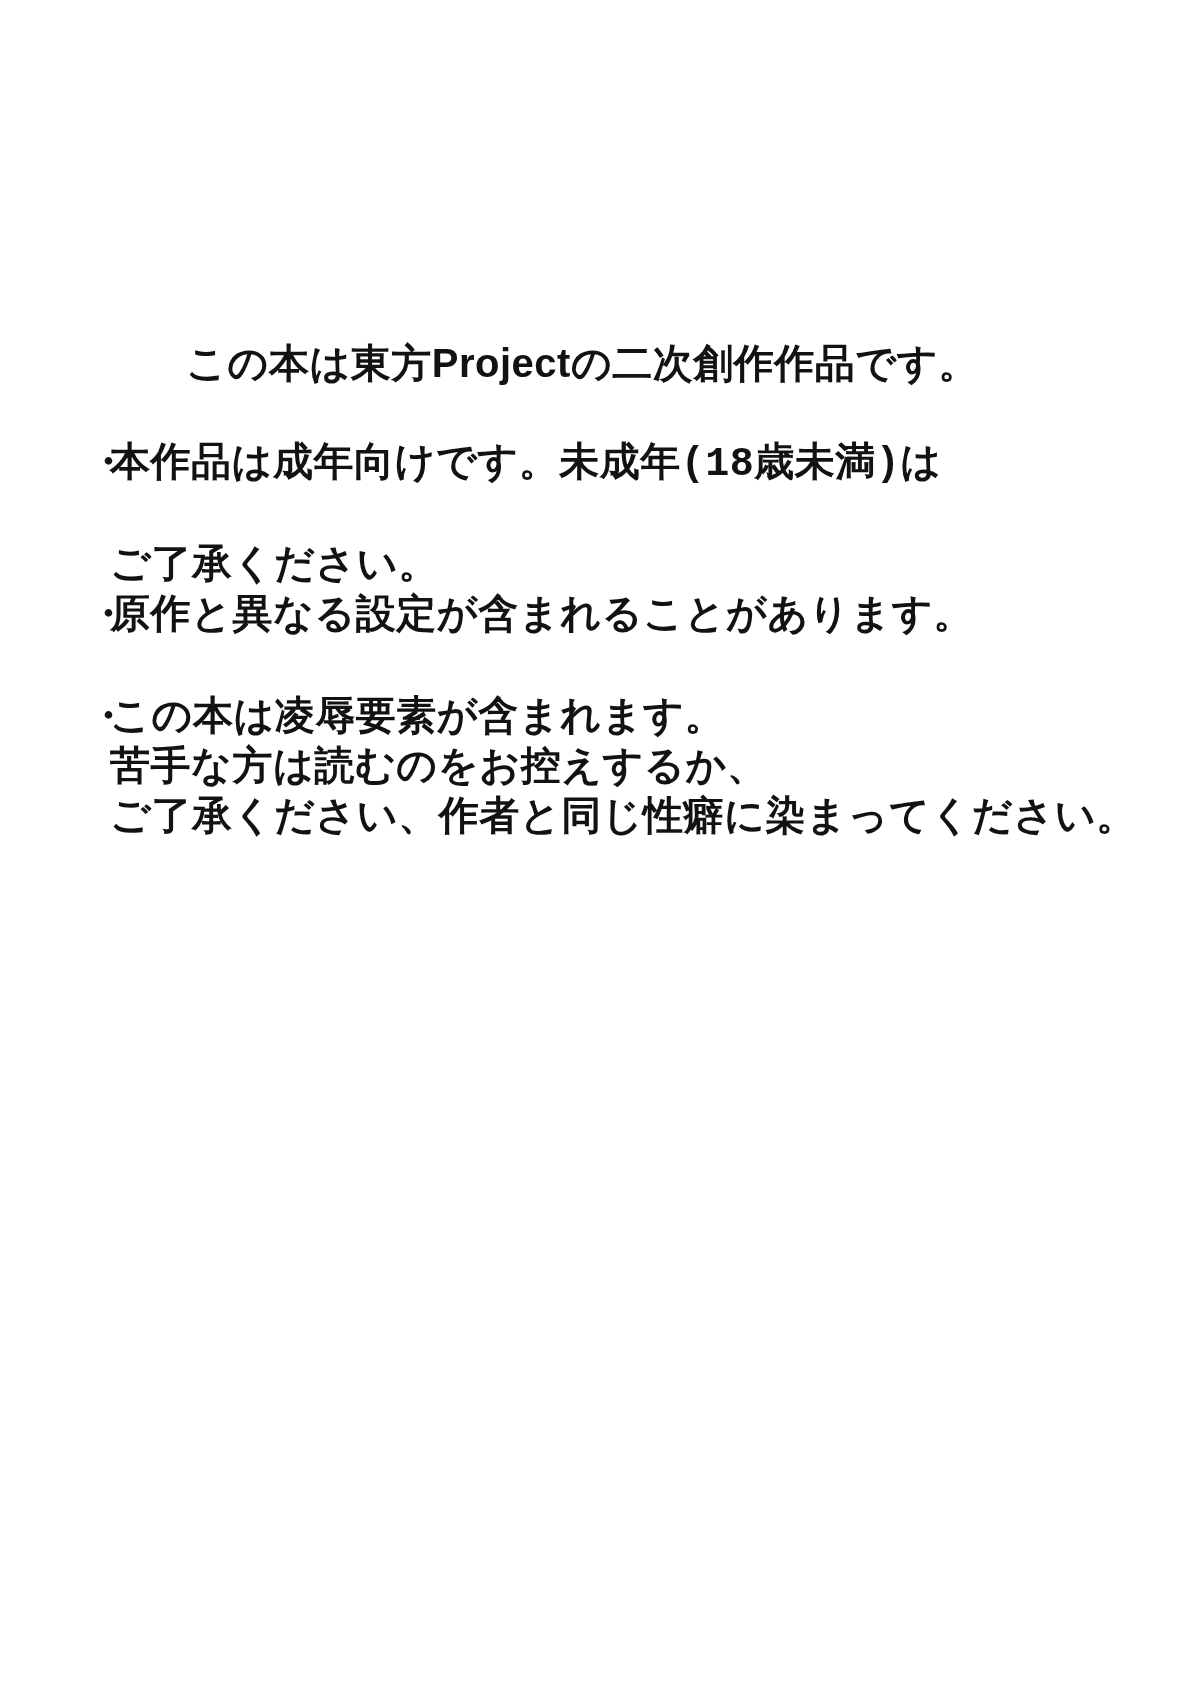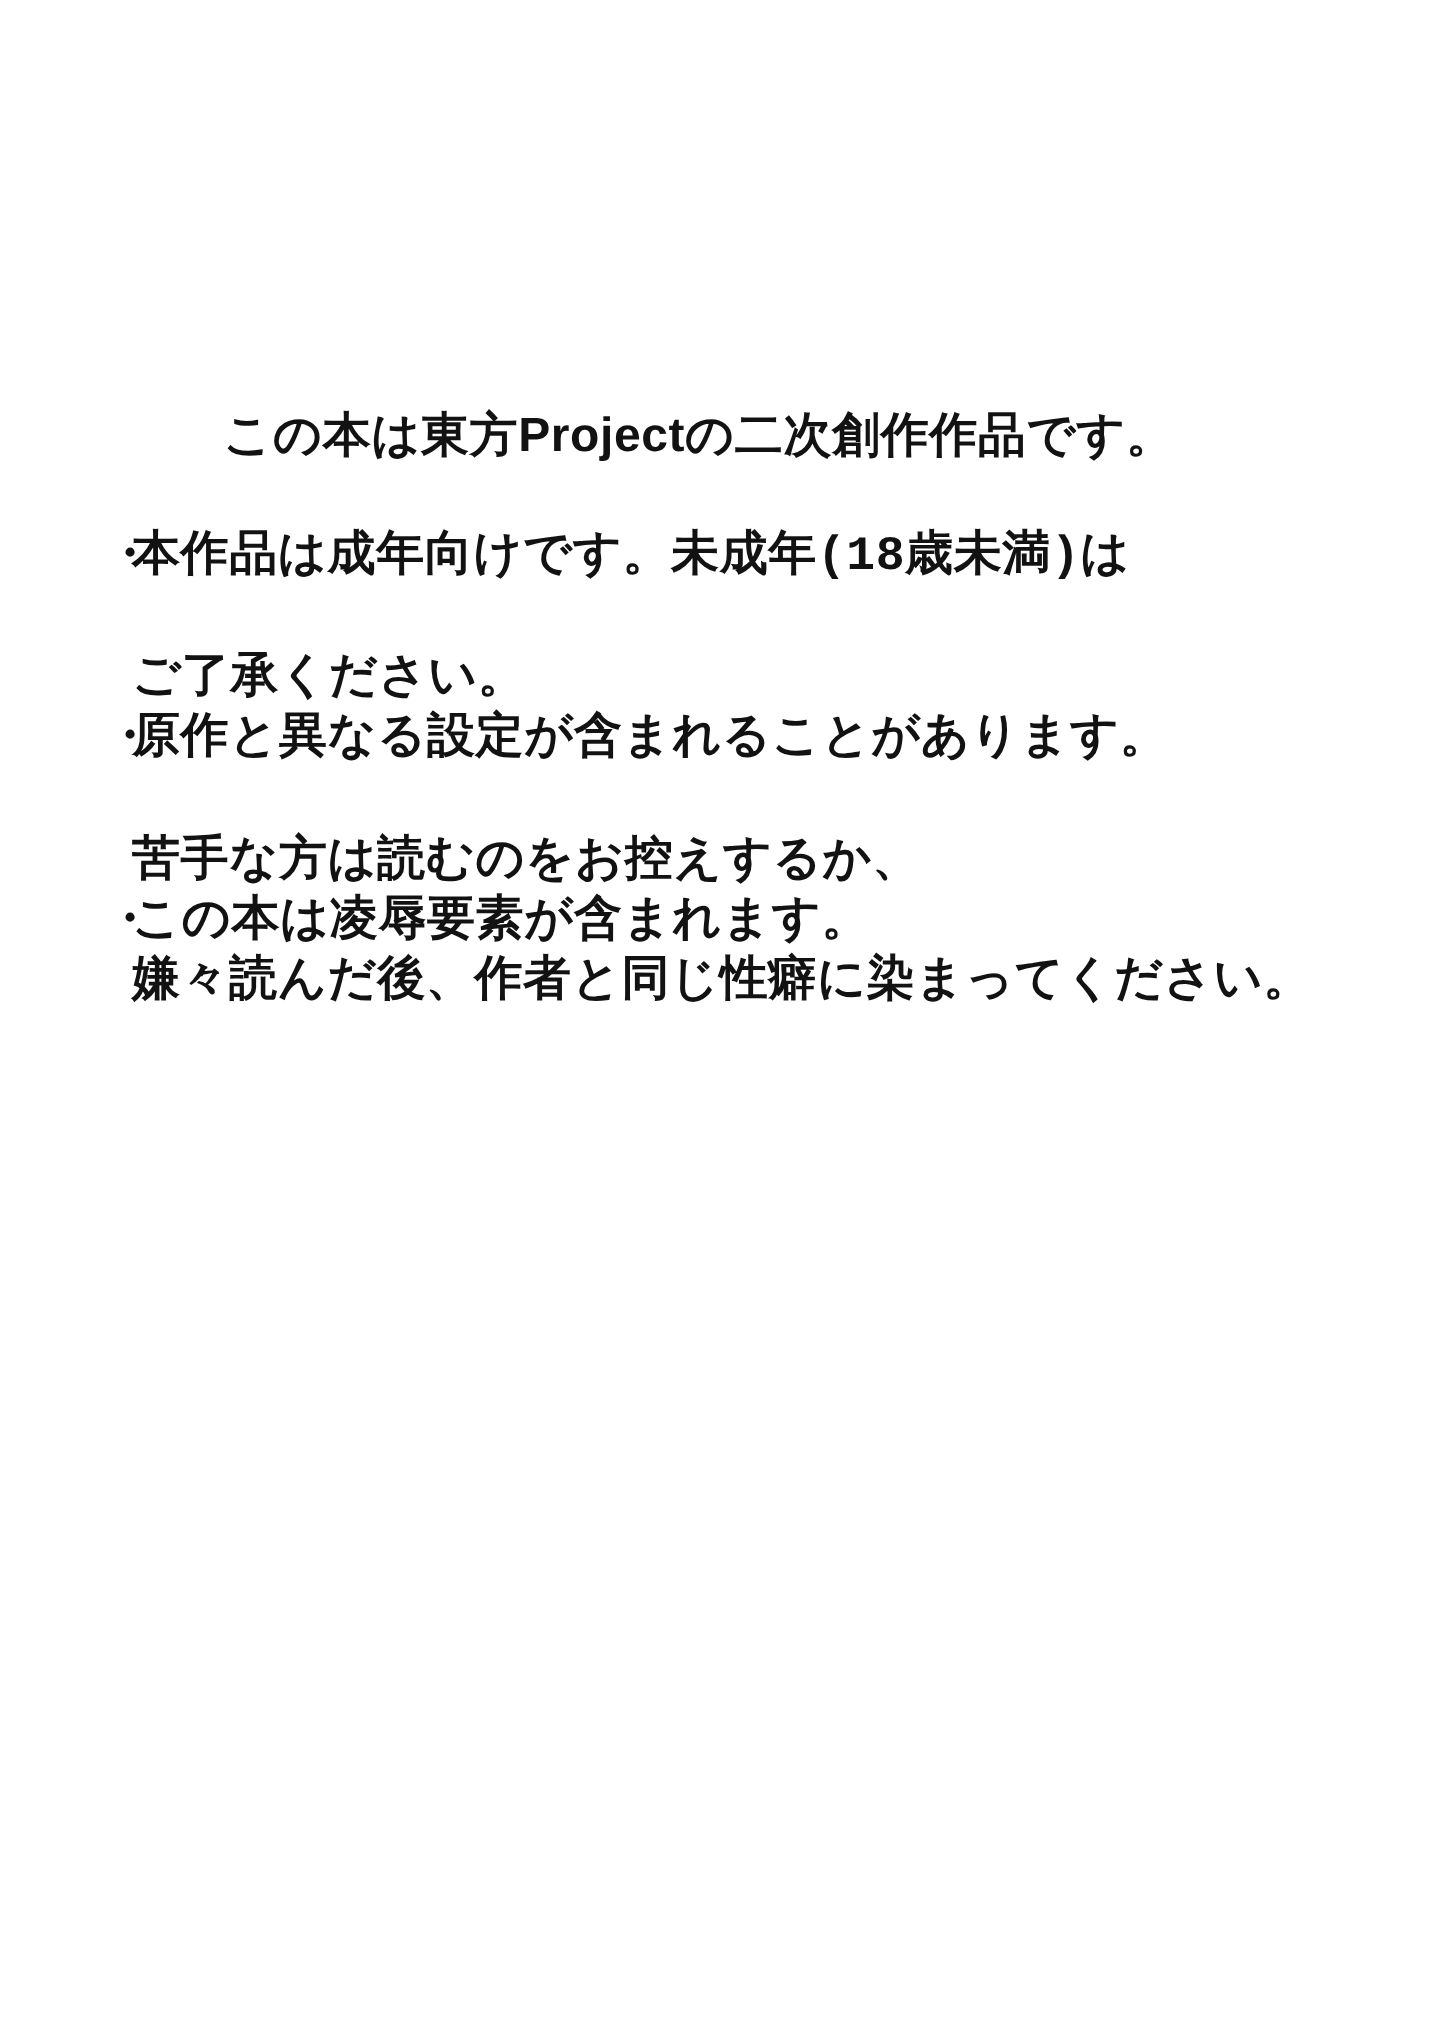--- a/index.html
+++ b/index.html
@@ -57,21 +57,21 @@
     </div>
 
     <div class="notice">
       <div class="line">ご了承ください。</div>
       <div class="line first">
         <span class="bullet">・</span><span>原作と異なる設定が含まれることがあります。</span>
       </div>
     </div>
 
     <div class="notice">
-      <div class="line">苦手な方は読むのをお控えするか、</div>
       <div class="line first">
         <span class="bullet">・</span><span>この本は凌辱要素が含まれます。</span>
       </div>
-      <div class="line">嫌々読んだ後、作者と同じ性癖に染まってください。</div>
+      <div class="line">苦手な方は読むのをお控えするか、</div>
+      <div class="line">ご了承ください、作者と同じ性癖に染まってください。</div>
     </div>
 
   </div>
 </div>
 
 </body></html>

